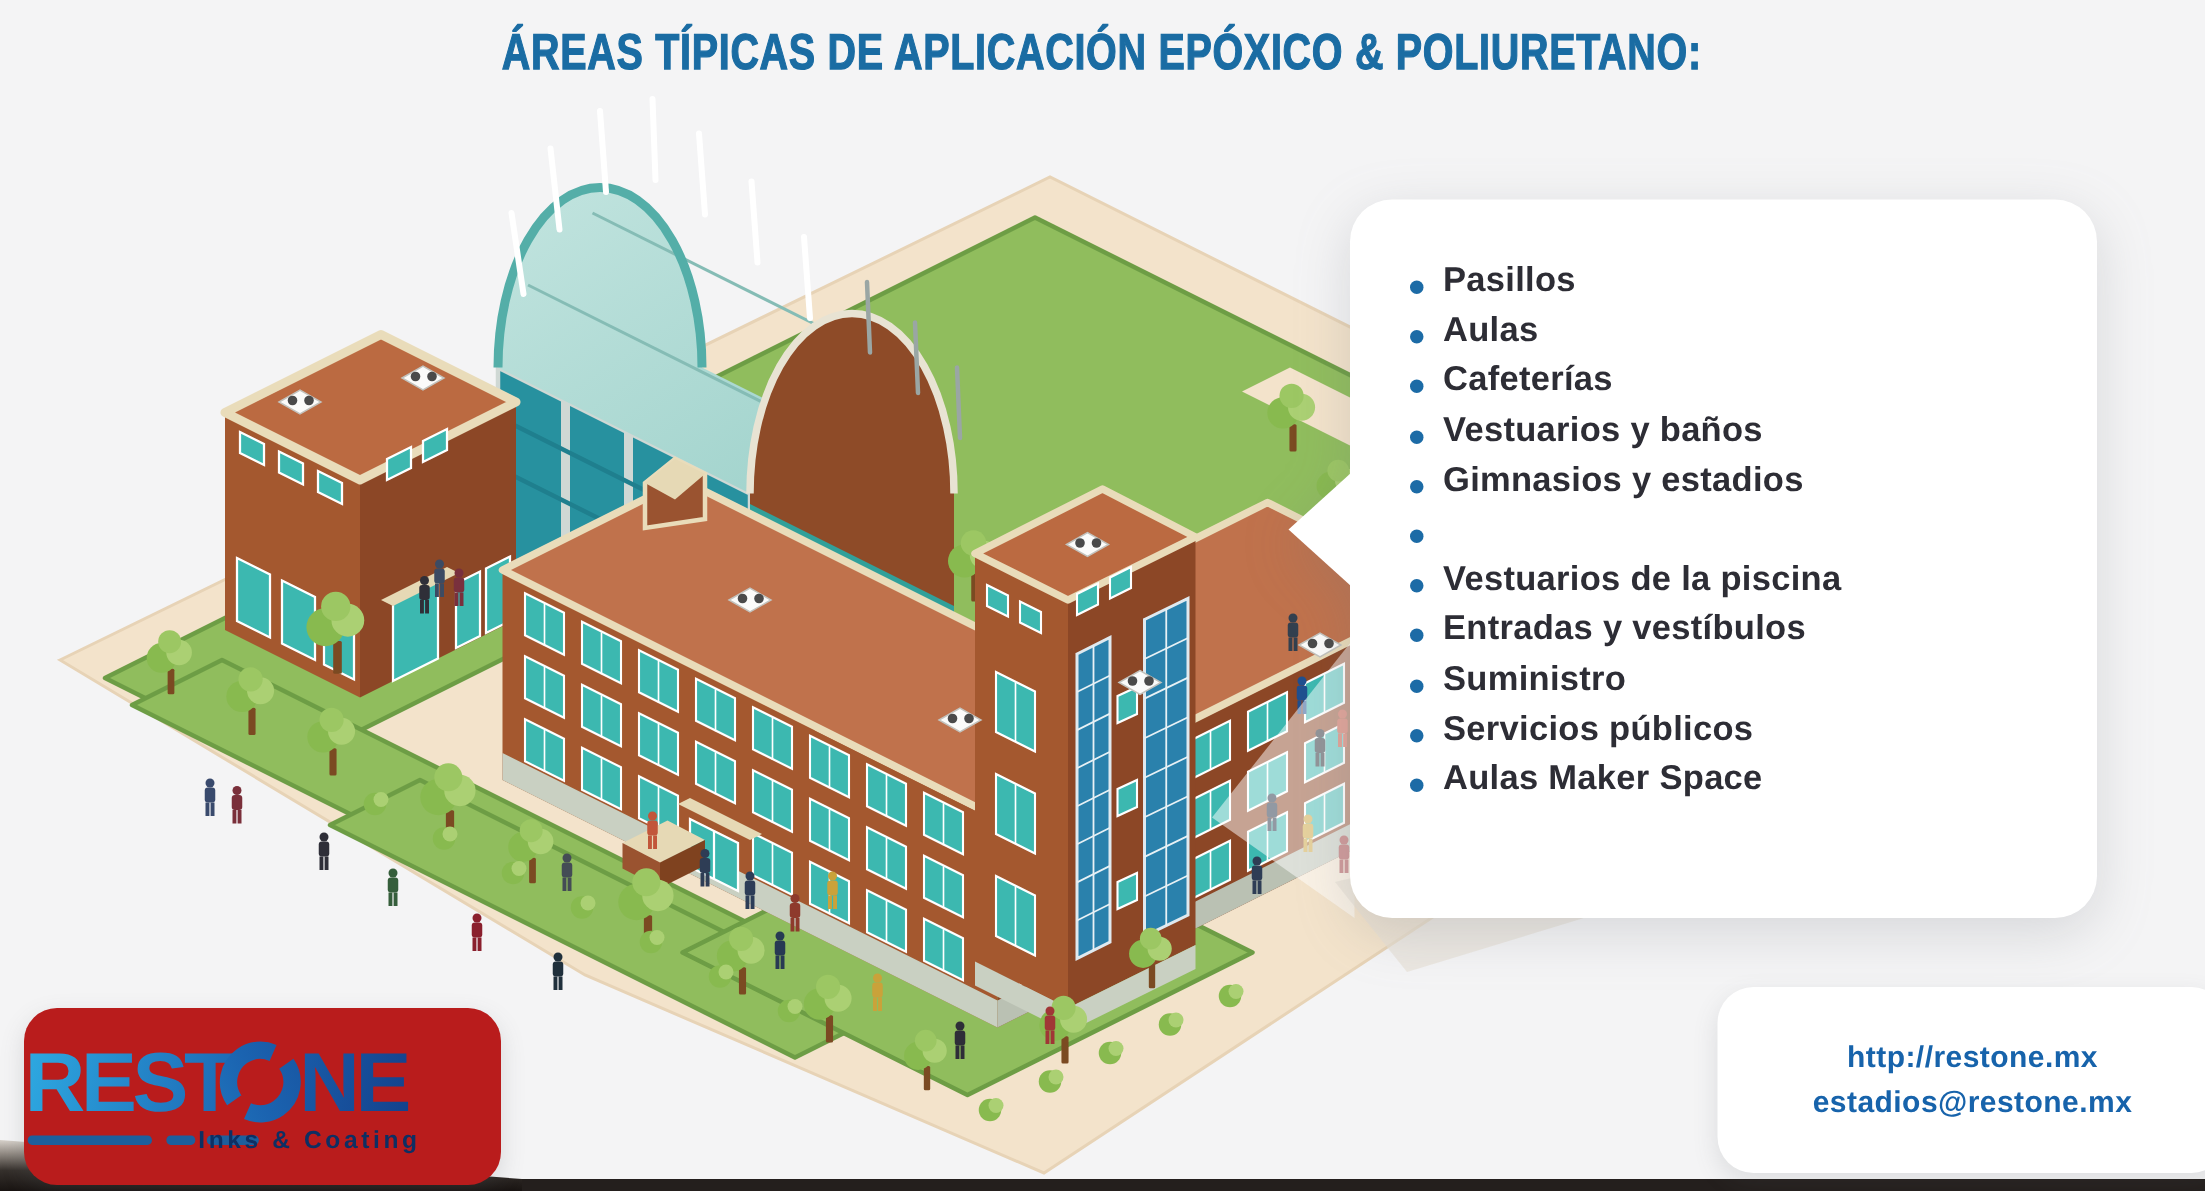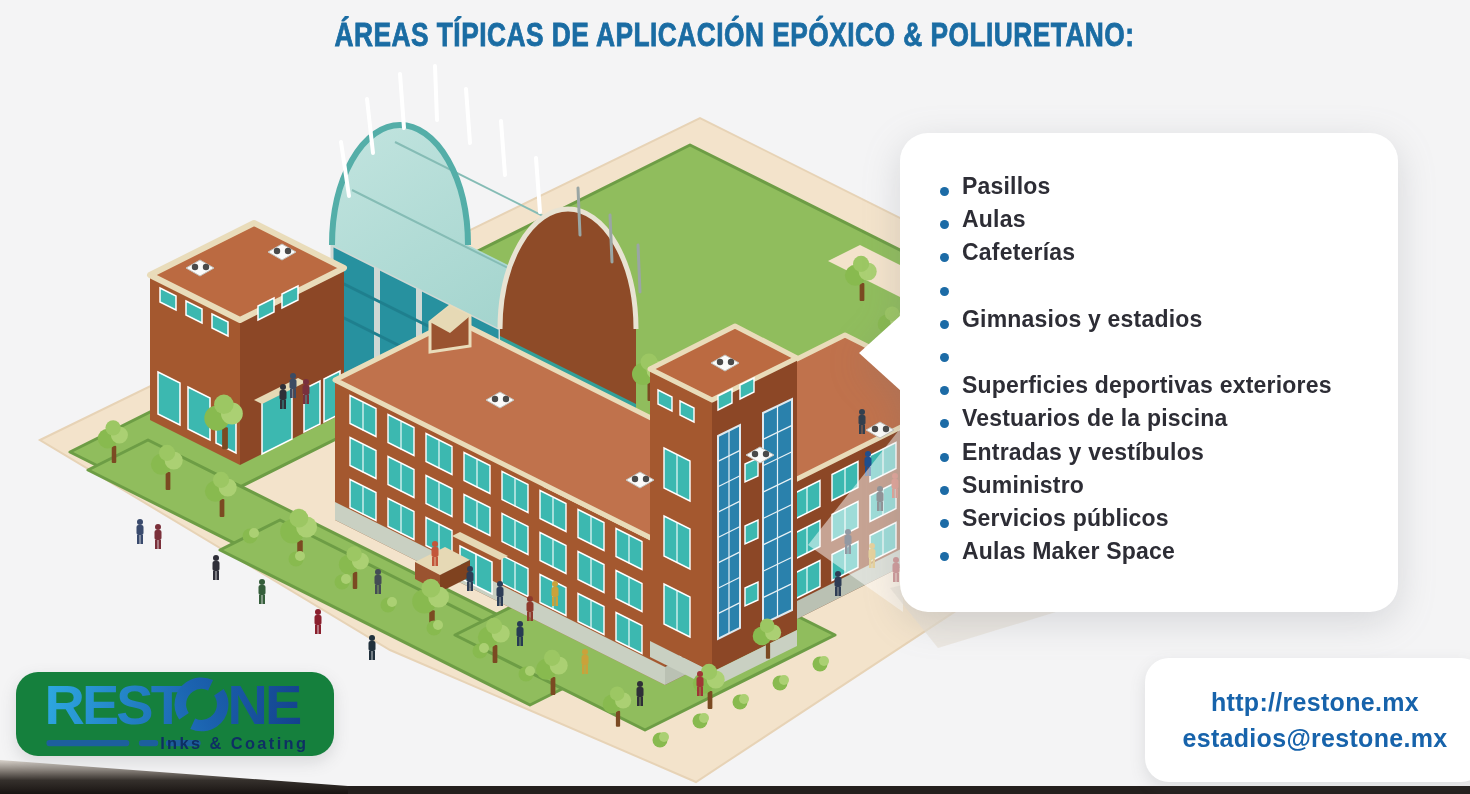--- a/index.html
+++ b/index.html
@@ -14,27 +14,27 @@
   .bubble-wrap{position:absolute;left:900px;top:133px;filter:drop-shadow(0 10px 18px rgba(110,112,125,.22));}
   .bubble{position:relative;width:498px;height:479px;background:#ffffff;border-radius:28px;}
   .bubble .tail{position:absolute;left:-41px;top:182px;width:0;height:0;
         border-top:38px solid transparent;border-bottom:38px solid transparent;
         border-right:42px solid #ffffff;}
   .bubble ul{list-style:none;margin:0;padding:37px 30px 0 40px;}
   .bubble li{display:flex;align-items:center;height:33.2px;
         font-size:23px;font-weight:600;color:#2d2d35;letter-spacing:.2px;}
   .bubble .dot{flex:0 0 auto;width:9px;height:9px;border-radius:50%;background:#1c6ba6;
         margin:10px 13px 0 0;}
-  .logo-card{position:absolute;left:16px;top:672px;width:318px;height:84px;background:#15803d;
+  .logo-card{position:absolute;left:16px;top:672px;width:318px;height:118px;background:#b91c1c;
         border-radius:22px;box-shadow:0 6px 16px rgba(90,92,100,.18);display:flex;
-        align-items:center;justify-content:flex-end;}
+        align-items:center;justify-content:flex-start;}
   .contact-card{position:absolute;left:1145px;top:658px;width:340px;height:124px;background:#fff;
         border-radius:24px;box-shadow:0 6px 16px rgba(90,92,100,.15);
         display:flex;flex-direction:column;align-items:center;justify-content:center;gap:7px;}
-  .contact-card .line{font-size:25px;font-weight:bold;color:#1763ab;letter-spacing:.3px;}
+  .contact-card .line{font-size:20px;font-weight:bold;color:#1763ab;letter-spacing:.3px;}
 </style>
 </head>
 <body>
 
 <div class="page">
 
   <div class="illustration">
   <svg viewBox="0 0 1470 794" width="1470" height="794">
     <defs>
       <linearGradient id="gymRoofGrad" x1="0" y1="0" x2="1" y2="1">
@@ -536,31 +536,28 @@
         <li>
             <span class="dot"></span>
             <span>Aulas</span>
           </li>
         <li>
             <span class="dot"></span>
             <span>Cafeterías</span>
           </li>
         <li>
             <span class="dot"></span>
+            <span>Vestuarios y baños</span>
           </li>
         <li>
             <span class="dot"></span>
             <span>Gimnasios y estadios</span>
           </li>
         <li>
             <span class="dot"></span>
-          </li>
-        <li>
-            <span class="dot"></span>
-            <span>Superficies deportivas exteriores</span>
           </li>
         <li>
             <span class="dot"></span>
             <span>Vestuarios de la piscina</span>
           </li>
         <li>
             <span class="dot"></span>
             <span>Entradas y vestíbulos</span>
           </li>
         <li>

